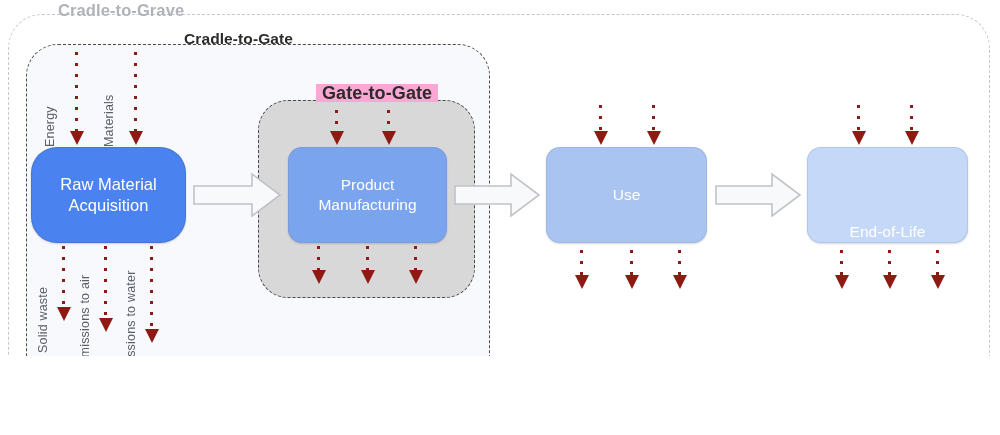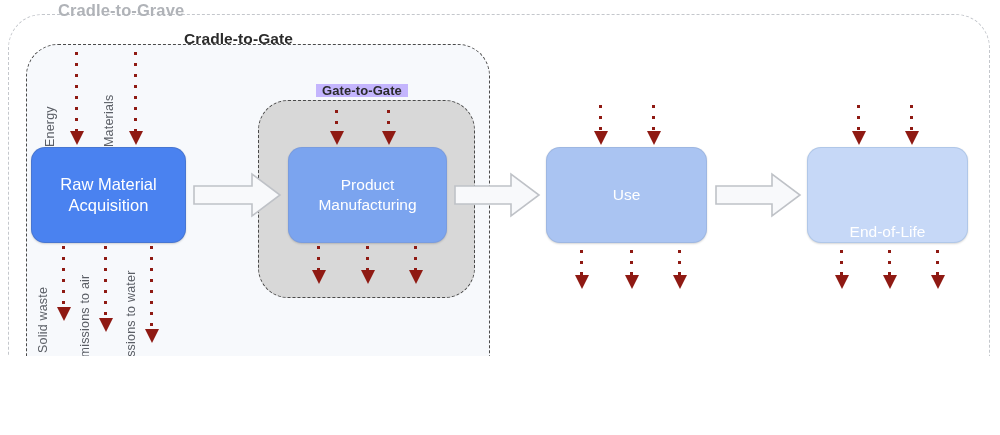--- a/index.html
+++ b/index.html
@@ -56,23 +56,23 @@
   }
   .lbl-gate{
     left:178px; top:31px;
     font-size:15.5px;
     color:#2b2b2b;
     background:transparent;
     text-align:center;
   }
   .lbl-g2g{
     left:316px; top:84px;
-    font-size:13px;
+    font-size:18px;
     color:#2b2b2b;
-    background:#c4b5fd;
+    background:#f9a8d4;
   }
 
   
   .stage{
     position:absolute;
     box-sizing:border-box;
     border-radius:14px;
     display:flex;
     align-items:center;
     justify-content:center;
@@ -83,20 +83,21 @@
     box-shadow:0 1px 2px rgba(0,0,0,.16);
     z-index:4;
   }
   .stage span{display:block;}
 
   .stage-raw{
     left:31px; top:147px; width:155px; height:96px;
     background:#4a82f0;
     font-size:16.5px;
     border-color:rgba(70,110,190,.6);
+    border-radius:26px;
   }
   .stage-mfg{
     left:288px; top:147px; width:159px; height:96px;
     background:#7ba4ef;
     font-size:15.5px;
     border-color:rgba(120,150,210,.55);
   }
   .stage-use{
     left:546px; top:147px; width:161px; height:96px;
     background:#aac4f2;

